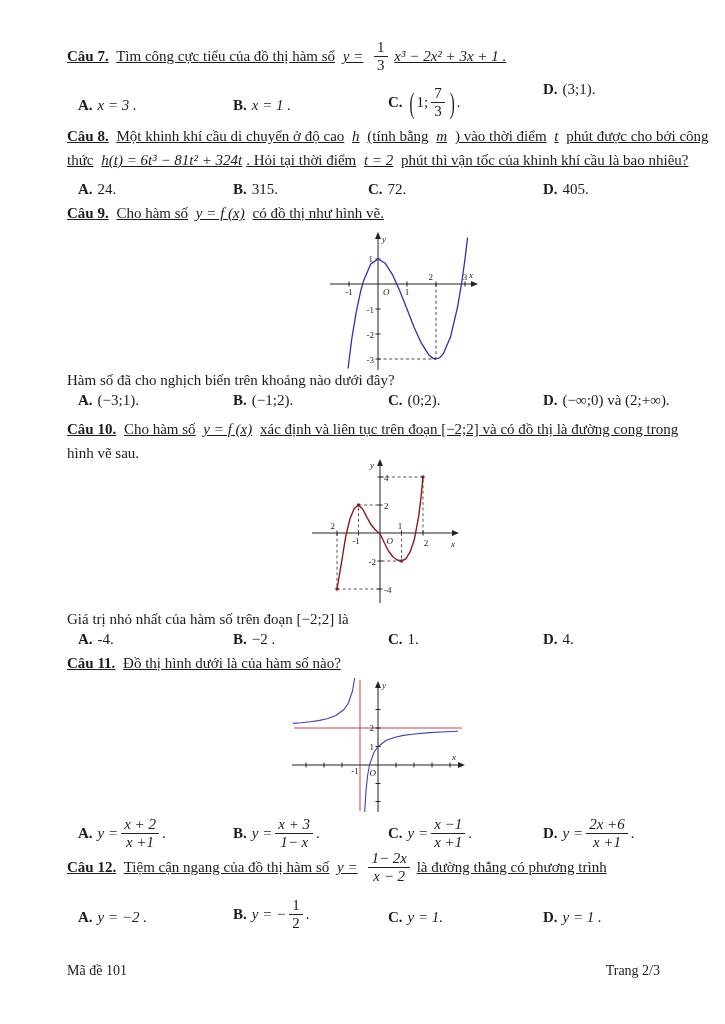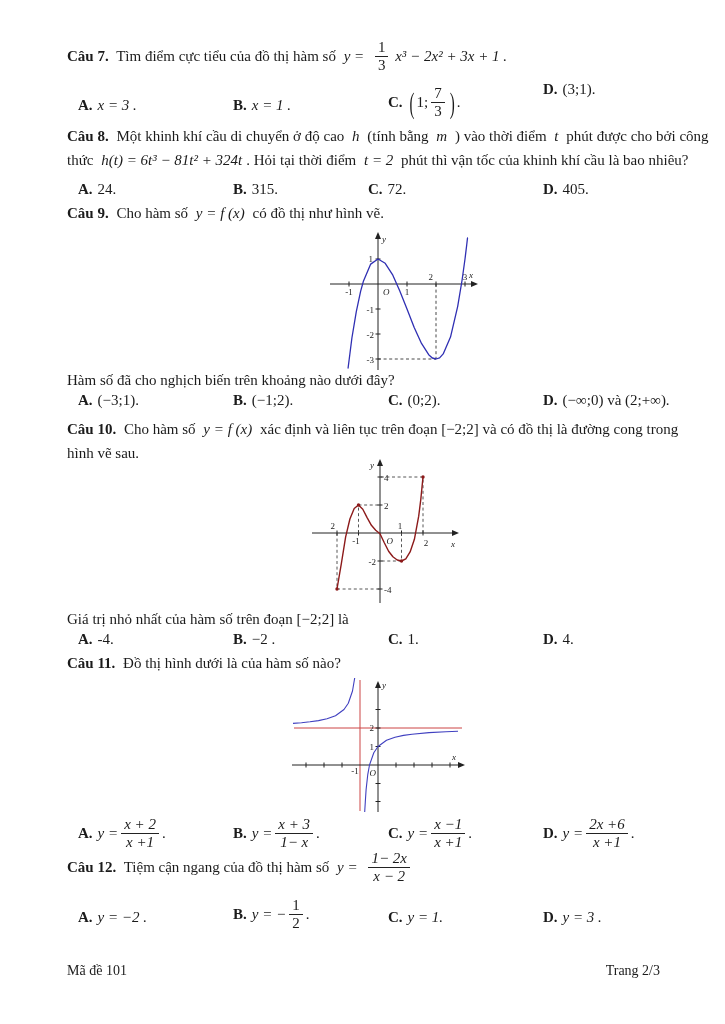--- a/index.html
+++ b/index.html
@@ -4,39 +4,39 @@
 <style>
   * { margin:0; padding:0; box-sizing:border-box; }
   html,body { background:#ffffff; }
   body {
     width:725px; height:1024px; position:relative; overflow:hidden;
     font-family:"Liberation Serif", serif; color:#1b1b1b; font-size:15px;
   }
   .line { position:absolute; left:67px; white-space:nowrap; line-height:1.3; }
   .b { font-weight:bold; }
   .math { font-style:italic; }
-  .seg { margin-right:4px; }
+  .seg { margin-right:4px;text-decoration:underline; }
   .seg:last-child { margin-right:0;text-align:center; }
   .frac { display:inline-block; vertical-align:middle; text-align:center; margin:0 3px; position:relative; top:-1px; }
   .frac .fn { display:block; padding:0 3px; line-height:1.15; }
   .frac .fd { display:block; padding:0 3px; line-height:1.15; border-top:1px solid #222; }
   .opt { position:absolute; white-space:nowrap; font-size:15px; }
   .opt .ol { font-weight:bold; margin-right:5px; }
   .bigp { display:inline-block; transform:scaleY(2.0); font-weight:normal; vertical-align:middle; margin:0 2px; font-size:15px; }
   .graph { position:absolute; }
   svg text { font-family:"Liberation Serif", serif; font-size:9px; fill:#222; }
   svg text.it { font-style:italic; }
   .footer { position:absolute; top:963px; font-size:14px; }
 </style>
 </head>
 <body>
 
 <div class="line" style="top:40px">
   <span class="b seg">Câu 7.</span>
-  <span class="seg">Tìm điểm cực tiểu của đồ thị hàm số</span>
+  <span class="seg">Tìm công cực tiểu của đồ thị hàm số</span>
   <span class="math seg">y =</span>
   <span class="frac"><span class="fn">1</span><span class="fd">3</span></span>
   <span class="math seg">x³ − 2x² + 3x + 1 .</span>
 </div>
 <span class="opt" style="left:78px;top:97px"><span class="ol">A.</span><span class="math">x = 3 .</span></span>
 <span class="opt" style="left:233px;top:97px"><span class="ol">B.</span><span class="math">x = 1 .</span></span>
 <span class="opt" style="left:388px;top:86px"><span class="ol">C.</span><span class="bigp">(</span><span>1;</span><span class="frac"><span class="fn">7</span><span class="fd">3</span></span><span class="bigp">)</span><span>.</span></span>
 <span class="opt" style="left:543px;top:81px"><span class="ol">D.</span><span>(3;1).</span></span>
 
 <div class="line" style="top:127px">
@@ -207,20 +207,21 @@
 <span class="opt" style="left:78px;top:817px"><span class="ol">A.</span><span class="math">y =</span><span class="frac math"><span class="fn">x + 2</span><span class="fd">x +1</span></span><span>.</span></span>
 <span class="opt" style="left:233px;top:817px"><span class="ol">B.</span><span class="math">y =</span><span class="frac math"><span class="fn">x + 3</span><span class="fd">1− x</span></span><span>.</span></span>
 <span class="opt" style="left:388px;top:817px"><span class="ol">C.</span><span class="math">y =</span><span class="frac math"><span class="fn">x −1</span><span class="fd">x +1</span></span><span>.</span></span>
 <span class="opt" style="left:543px;top:817px"><span class="ol">D.</span><span class="math">y =</span><span class="frac math"><span class="fn">2x +6</span><span class="fd">x +1</span></span><span>.</span></span>
 
 <div class="line" style="top:851px">
   <span class="b seg">Câu 12.</span>
   <span class="seg">Tiệm cận ngang của đồ thị hàm số</span>
   <span class="math seg">y =</span>
   <span class="frac math"><span class="fn">1− 2x</span><span class="fd">x − 2</span></span>
+  <span class="seg">là đường thẳng có phương trình</span>
 </div>
 <span class="opt" style="left:78px;top:909px"><span class="ol">A.</span><span class="math">y = −2 .</span></span>
 <span class="opt" style="left:233px;top:898px"><span class="ol">B.</span><span class="math">y = −</span><span class="frac"><span class="fn">1</span><span class="fd">2</span></span><span>.</span></span>
 <span class="opt" style="left:388px;top:909px"><span class="ol">C.</span><span class="math">y = 1.</span></span>
-<span class="opt" style="left:543px;top:909px"><span class="ol">D.</span><span class="math">y = 3 .</span></span>
+<span class="opt" style="left:543px;top:909px"><span class="ol">D.</span><span class="math">y = 1 .</span></span>
 
 <div class="footer" style="left:67px">Mã đề 101</div>
 <div class="footer" style="right:65px">Trang 2/3</div>
 
 </body></html>

